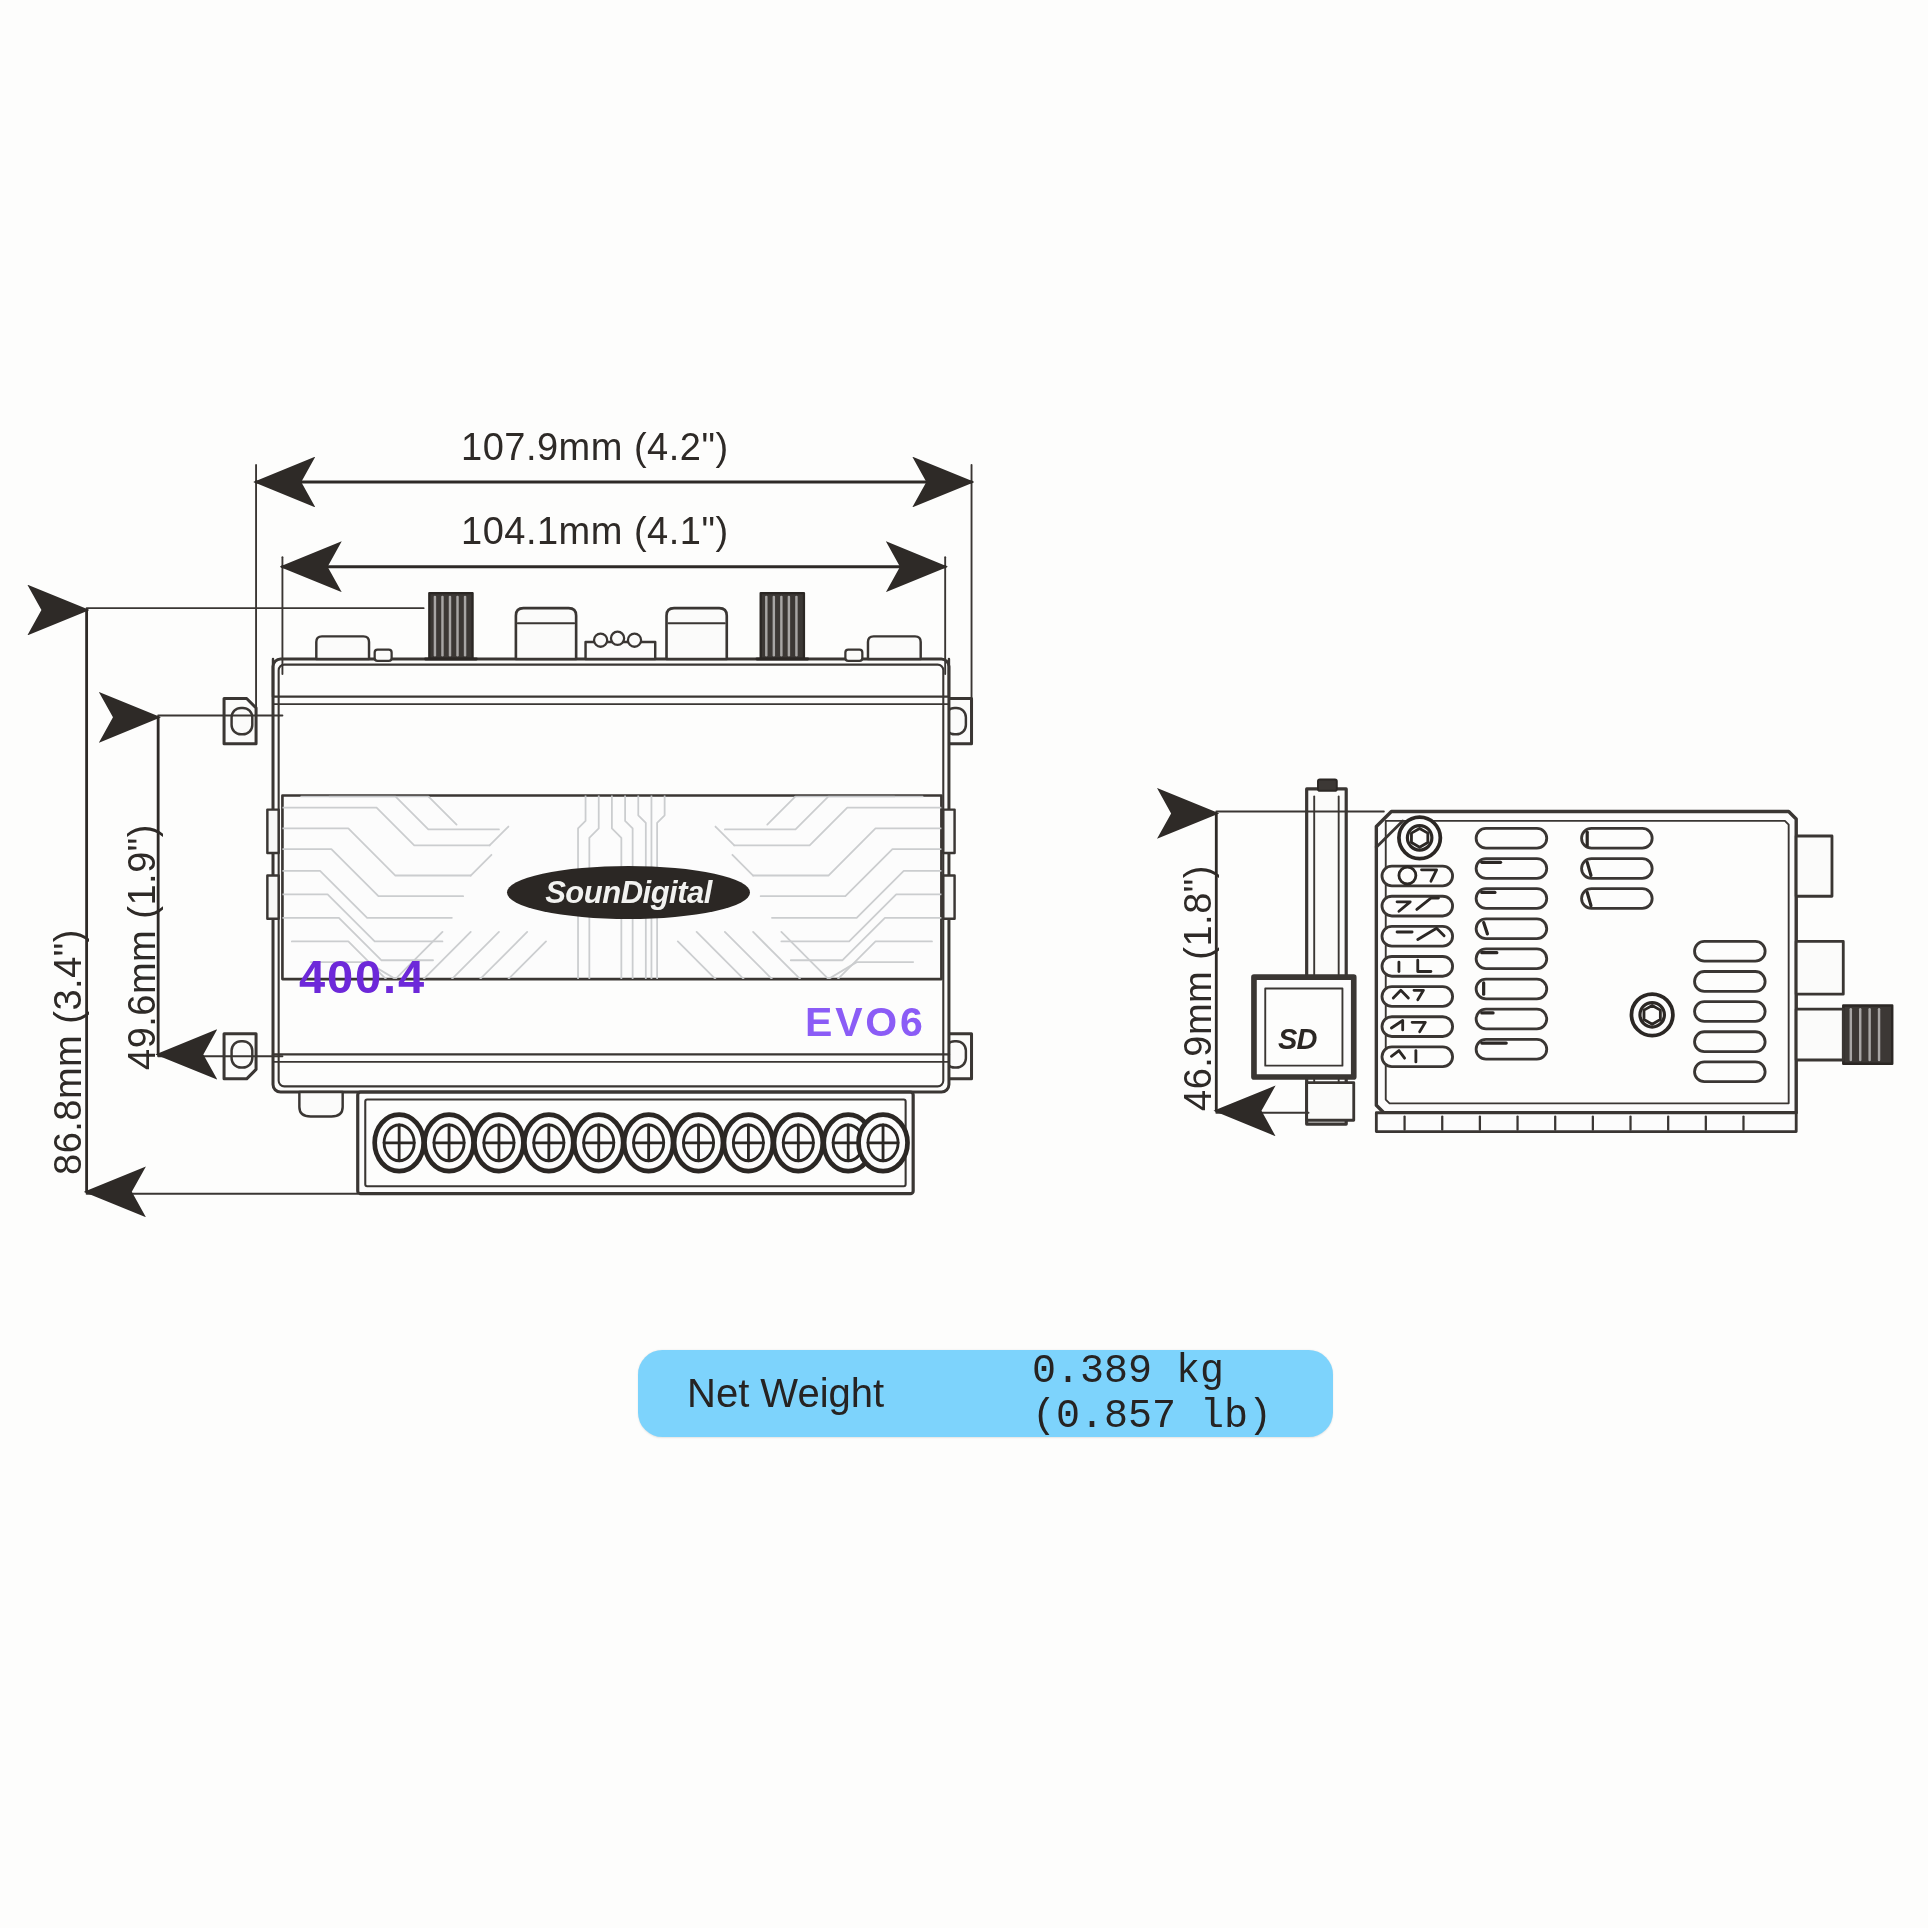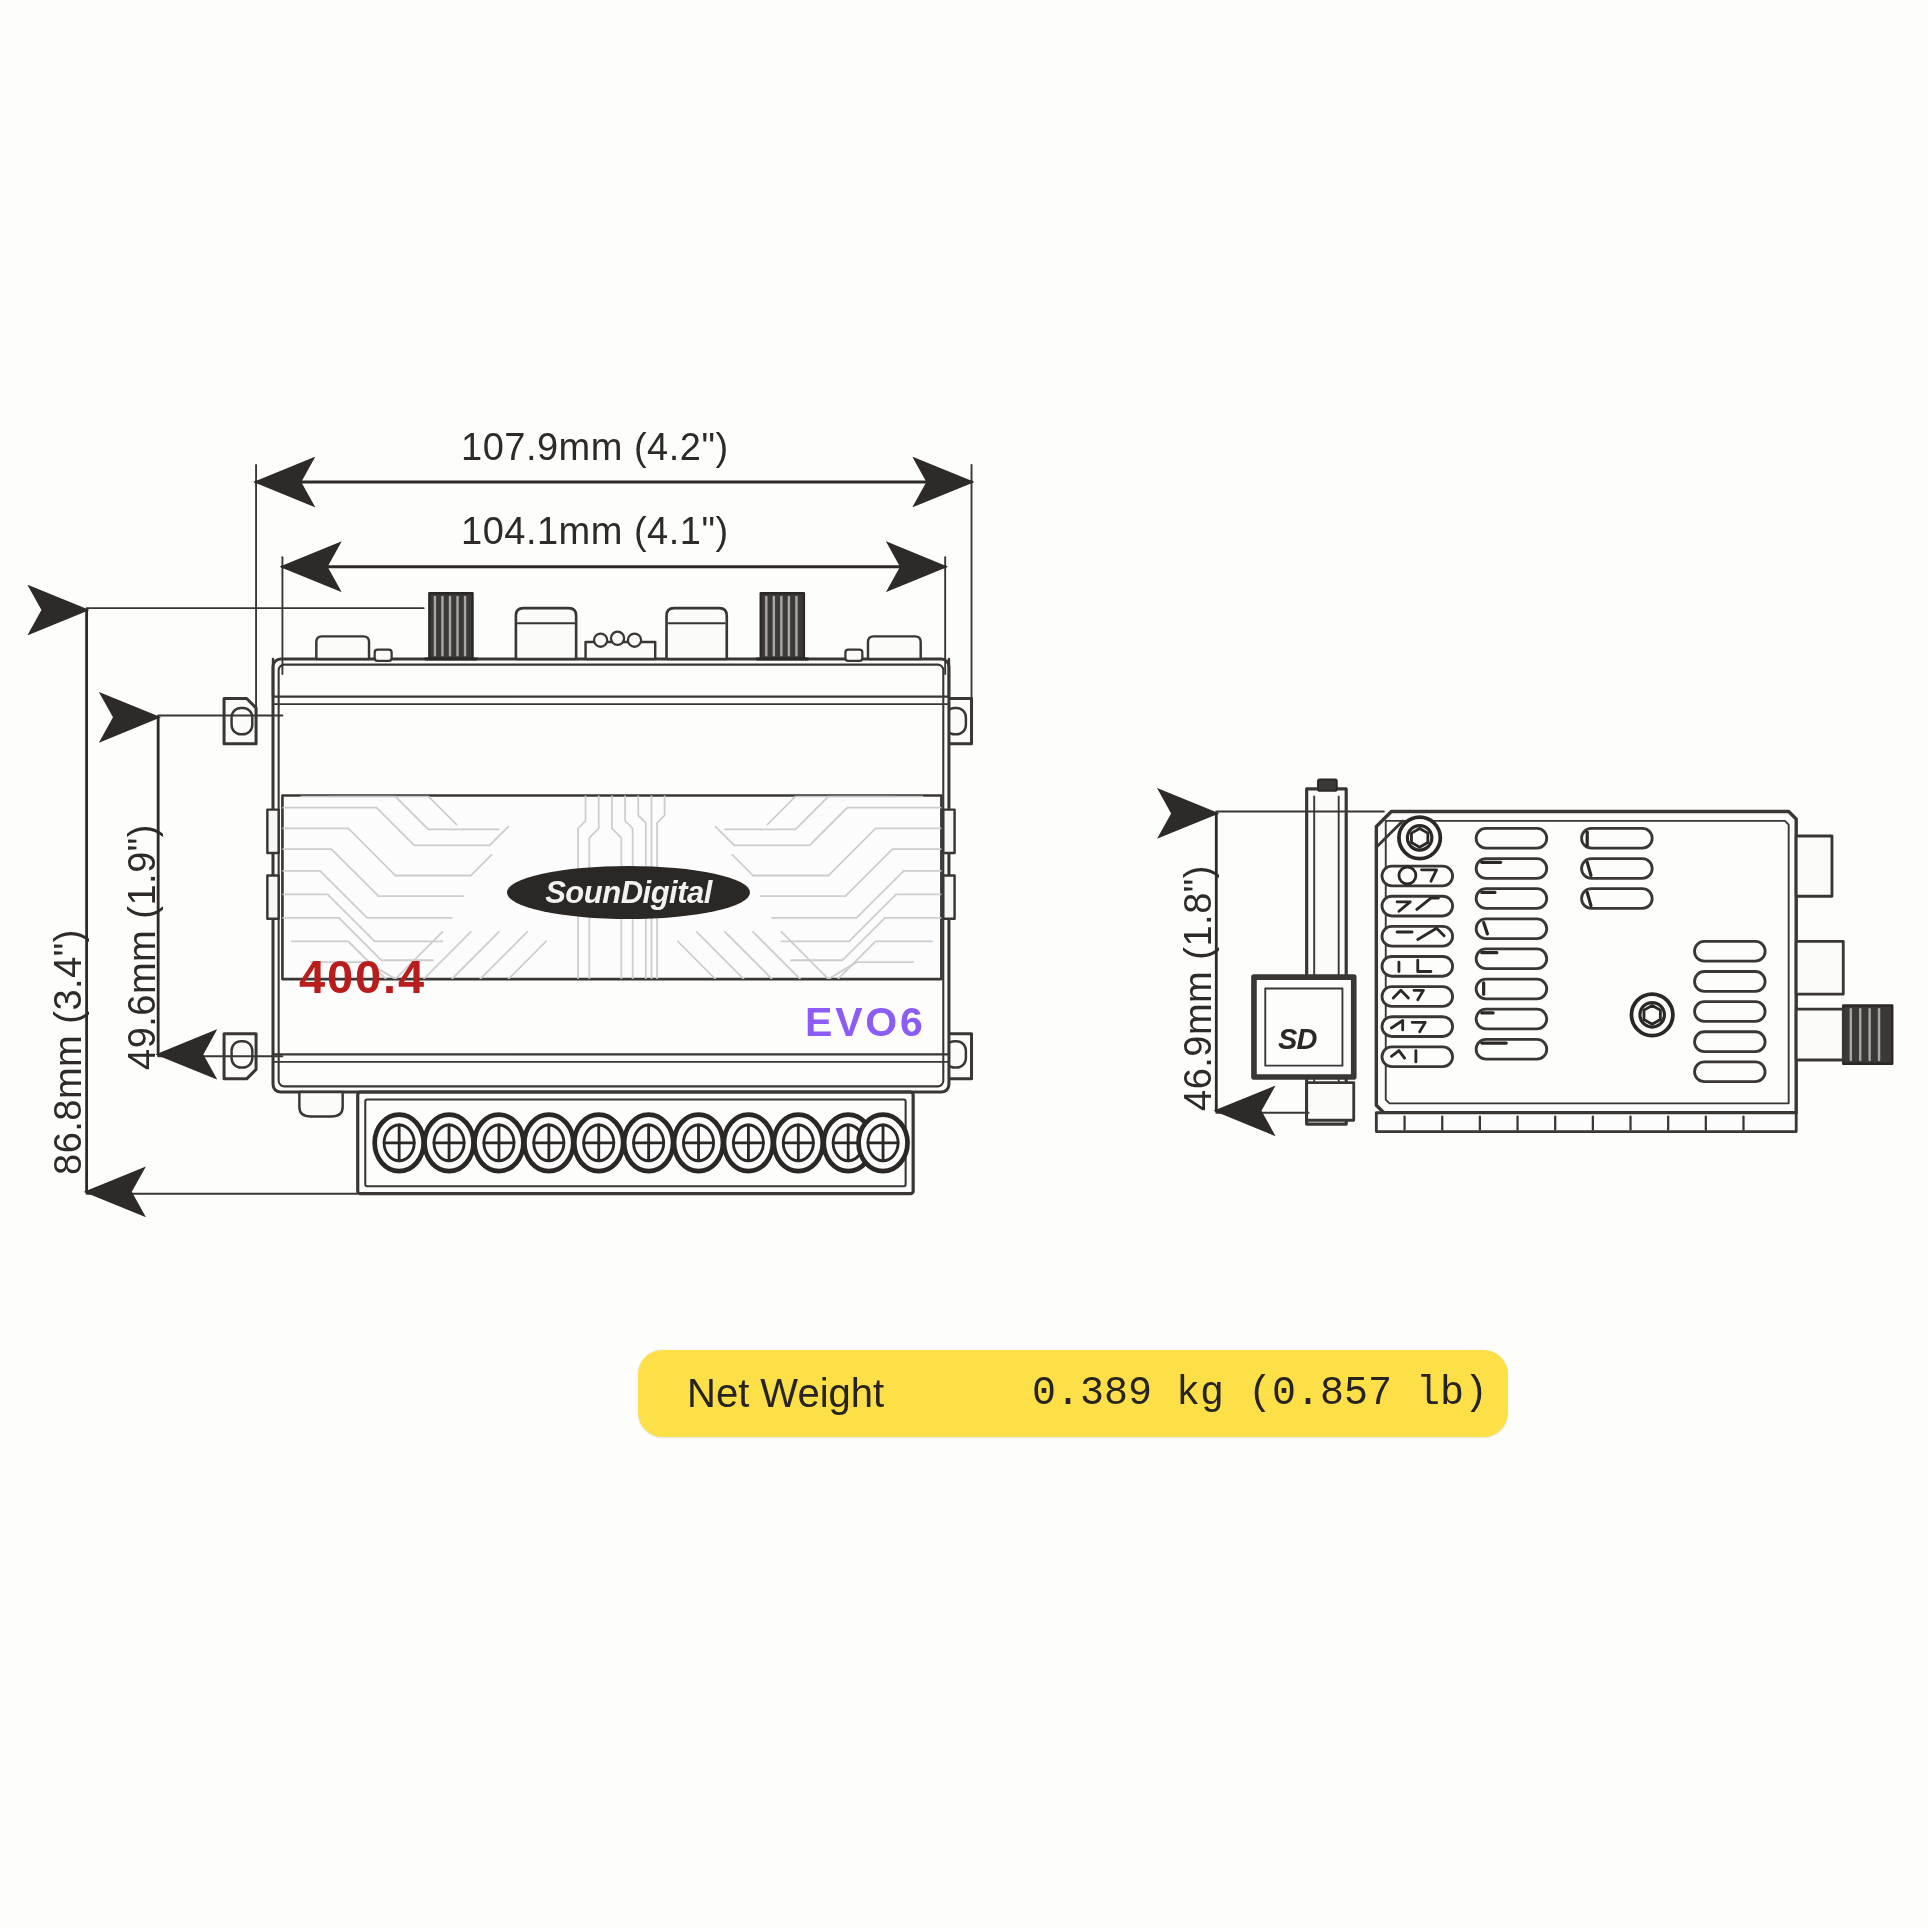--- a/index.html
+++ b/index.html
@@ -31,23 +31,23 @@
     user-select: none;
   }
   .vert {
     transform-origin: 0 0;
   }
   
   #weight-table {
     position: absolute;
     left: 638px;
     top: 1350px;
-    width: 870px;
+    width: 695px;
     border-radius: 24.5px;
-    background: #fde047;
+    background: #7dd3fc;
     overflow: hidden;
     box-shadow: 0 0.9px 1.9px rgba(0,0,0,0.10);
   }
   .wrow {
     display: flex;
     align-items: center;
     height: 87px;
     padding: 0 0 0 49px;
     box-sizing: border-box;
   }
@@ -92,21 +92,21 @@
     color: #f2f2f0;
     font-size: 31px;
     font-style: italic;
     font-weight: bold;
     font-family: "Liberation Sans", sans-serif;
     letter-spacing: -0.5px;
   }
   #model-number {
     left: 299px;
     top: 949px;
-    color: #b91c1c;
+    color: #6d28d9;
     font-size: 47px;
     font-weight: bold;
     letter-spacing: 1.9px;
     font-family: "Liberation Sans", sans-serif;
   }
   #series-name {
     left: 805px;
     top: 952px;
     color: #8b5cf6;
     font-size: 41px;

